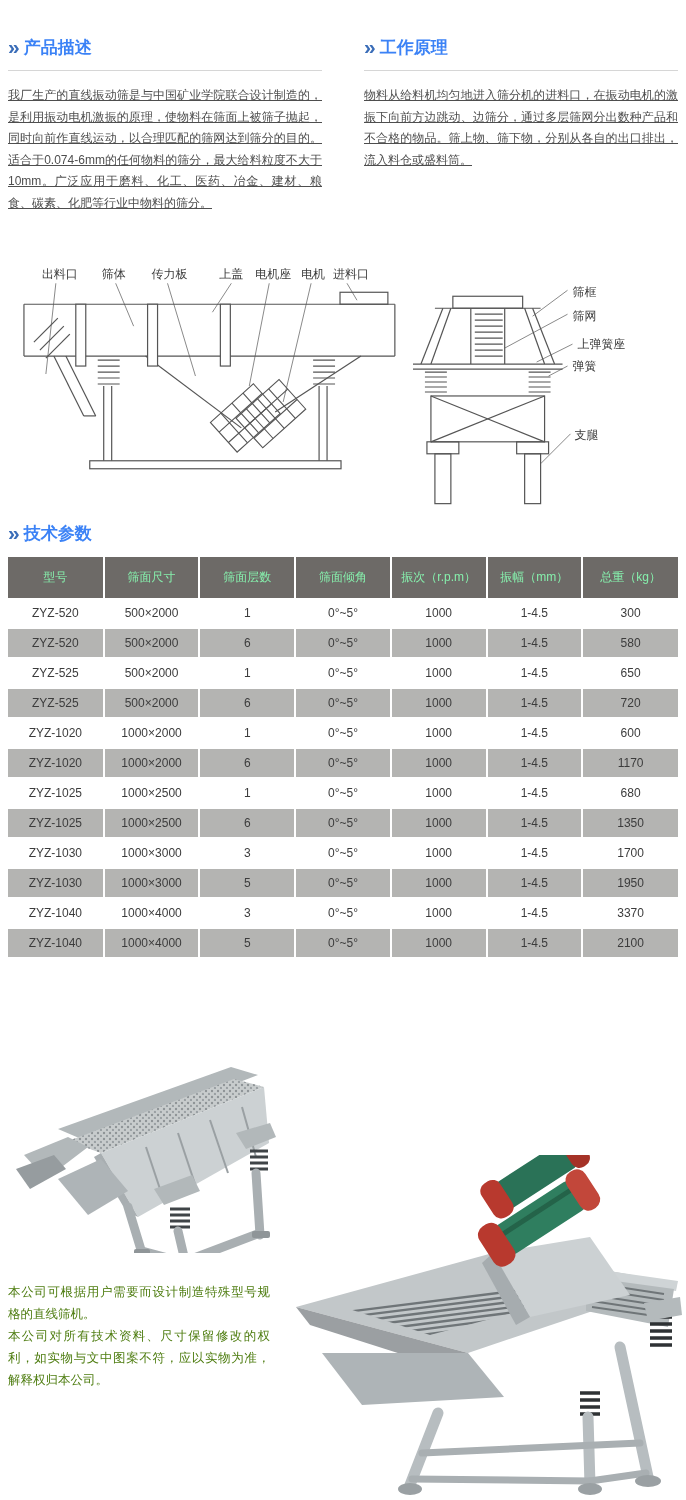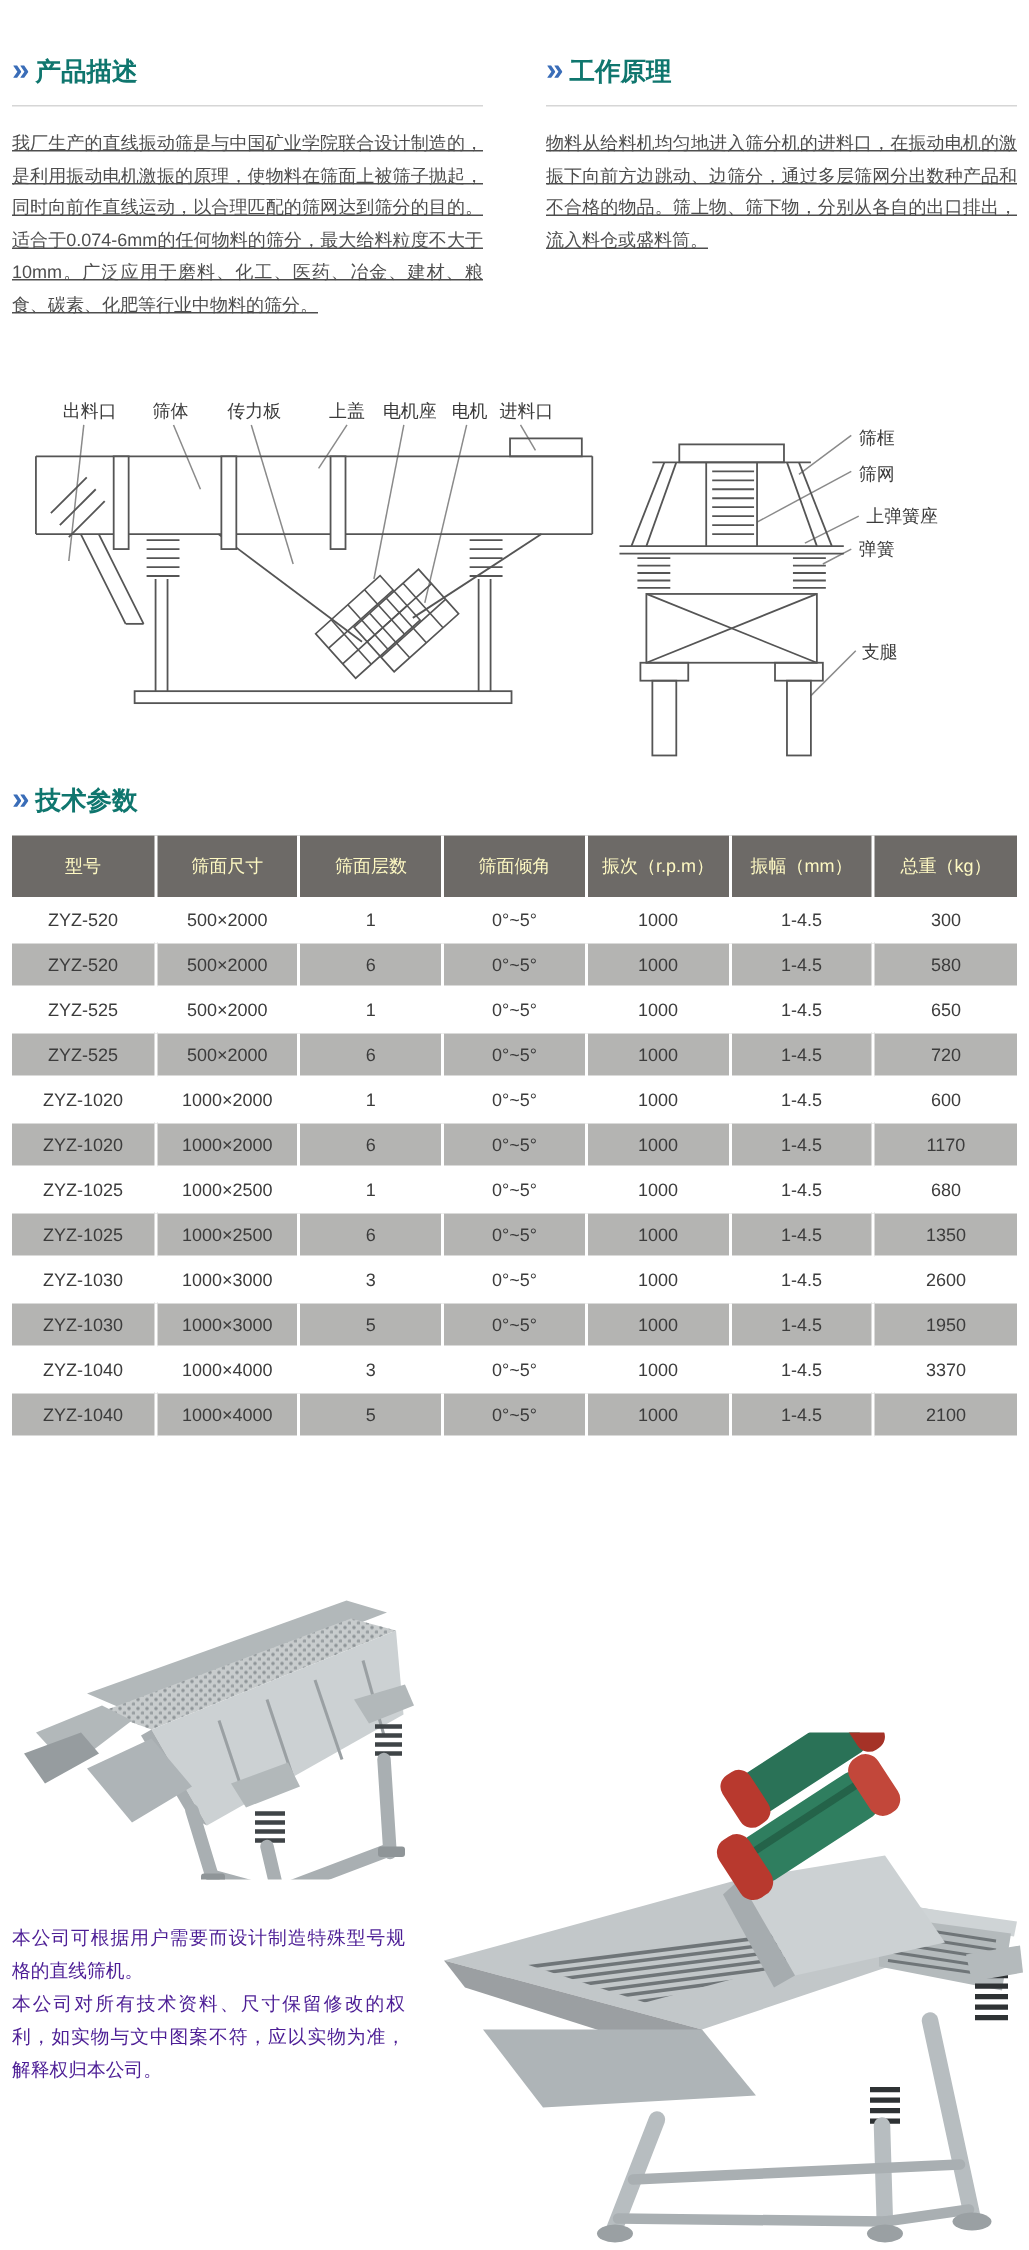--- a/index.html
+++ b/index.html
@@ -5,43 +5,43 @@
   * { box-sizing: border-box; }
   html,body { margin:0; padding:0; background:#fff; }
   body { width:686px; font-family:"Liberation Sans","DejaVu Sans",sans-serif; }
   .page { position:relative; width:686px; height:1500px; background:#fff; overflow:hidden; }
 
   
   .top-cols { display:flex; gap:42px; padding:36px 8px 0 8px; height:250px; }
   .col { width:314px; }
   .sec-head { display:flex; align-items:center; gap:7px; }
   .chev { color:#3a6db8; font-size:21px; font-weight:bold; line-height:1; letter-spacing:-3px; transform:translateY(-1px); }
-  .sec-title { color:#0f766e; font-size:17px; font-weight:bold; }
+  .sec-title { color:#3b82f6; font-size:17px; font-weight:bold; }
   .rule { border-bottom:1px solid #d6d6d6; margin-top:11px; margin-bottom:14px; }
   .body-text { font-size:12px; color:#4e4e4e; line-height:21.5px; text-align:justify; margin:0;text-decoration:underline; }
 
   
   .diagrams { display:flex; padding:6px 2px 0 6px; height:258px; }
   .diagrams svg text { font-family:"Liberation Sans","DejaVu Sans",sans-serif; font-size:12px; fill:#3a3a3a; }
 
   
   .params { padding:0 8px; }
   .params .sec-head { margin-top:14px; margin-bottom:12px; }
   table { width:670px; border-collapse:collapse; table-layout:fixed; }
-  th { background:#6d6a67; color:#fef9c3; font-weight:normal; font-size:12px; height:41px; border-right:2px solid #fff; }
+  th { background:#6d6a67; color:#86efac; font-weight:normal; font-size:12px; height:41px; border-right:2px solid #fff; }
   th:last-child, td:last-child { border-right:none; }
   td { font-size:12px; color:#3c3c3c; text-align:center; height:30px; padding:0; border-right:2px solid #fff; }
   tbody tr:nth-child(even) { background:#b4b4b2; }
   tbody tr:nth-child(even) td { border-bottom:2px solid #fff; border-top:2px solid #fff; }
 
   
   .bottom { position:relative; height:542px; }
   .photo1 { position:absolute; left:6px; top:70px; }
   .photo2 { position:absolute; left:288px; top:196px; }
-  .note { position:absolute; left:8px; top:322px; width:262px; font-size:12.5px; color:#4c1d95; line-height:22px; text-align:justify; }
+  .note { position:absolute; left:8px; top:322px; width:262px; font-size:12.5px; color:#4d7c0f; line-height:22px; text-align:justify; }
   .note p { margin:0; }
 </style>
 </head>
 <body>
 
 <div class="page">
 
   <div class="top-cols">
     <div class="col">
       <div class="sec-head">
@@ -238,21 +238,21 @@
             <td>1-4.5</td>
             <td>1350</td>
           </tr>
           <tr>
             <td>ZYZ-1030</td>
             <td>1000×3000</td>
             <td>3</td>
             <td>0°~5°</td>
             <td>1000</td>
             <td>1-4.5</td>
-            <td>2600</td>
+            <td>1700</td>
           </tr>
           <tr>
             <td>ZYZ-1030</td>
             <td>1000×3000</td>
             <td>5</td>
             <td>0°~5°</td>
             <td>1000</td>
             <td>1-4.5</td>
             <td>1950</td>
           </tr>

